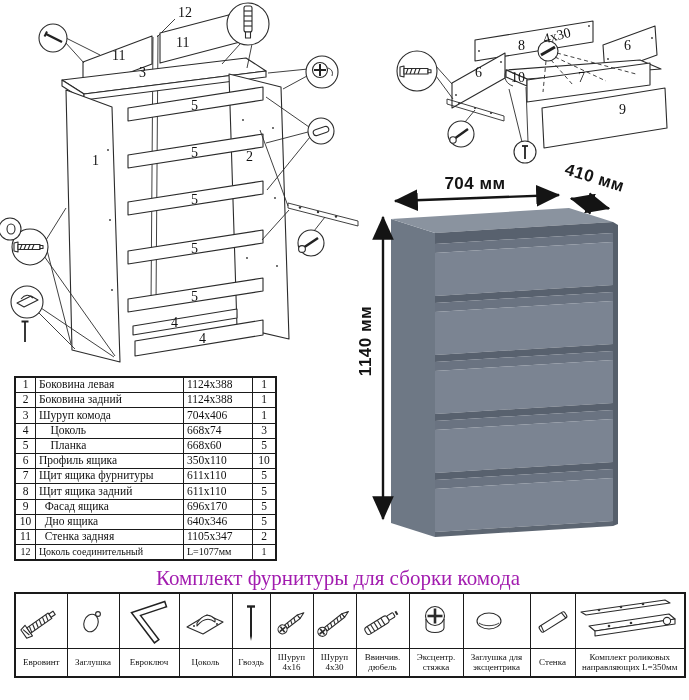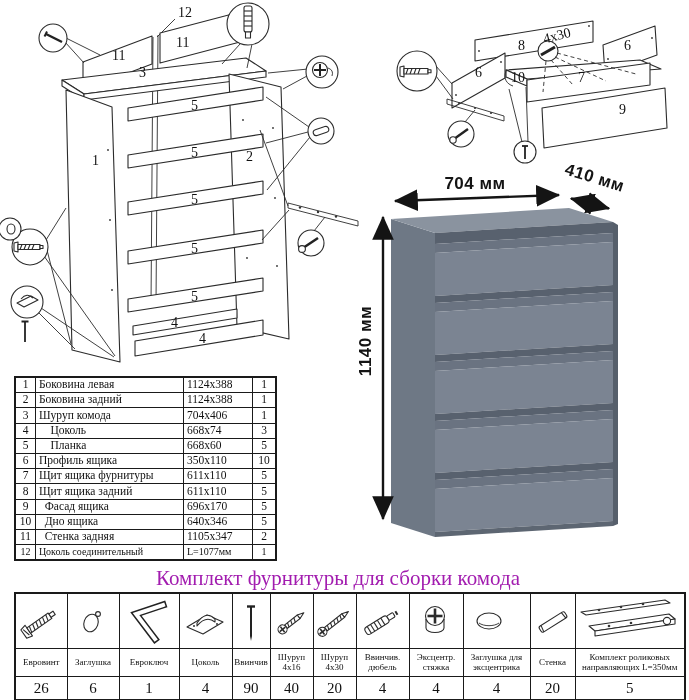--- a/index.html
+++ b/index.html
@@ -576,39 +576,25 @@
                 <circle class="dot" cx="54" cy="26" r="1.3"></circle>
             </g>
           </svg>
         </td>
       </tr>
       <tr class="names">
         <td>Евровинт</td>
         <td>Заглушка</td>
         <td>Евроключ</td>
         <td>Цоколь</td>
-        <td>Ввинчив</td>
+        <td>Гвоздь</td>
         <td>Шуруп 4x16</td>
         <td>Шуруп 4x30</td>
         <td>Ввинчив. дюбель</td>
         <td>Эксцентр. стяжка</td>
         <td>Заглушка для эксцентрика</td>
         <td>Стенка</td>
         <td>Комплект роликовых направляющих L=350мм</td>
       </tr>
-      <tr class="qtys">
-        <td>26</td>
-        <td>6</td>
-        <td>1</td>
-        <td>4</td>
-        <td>90</td>
-        <td>40</td>
-        <td>20</td>
-        <td>4</td>
-        <td>4</td>
-        <td>4</td>
-        <td>20</td>
-        <td>5</td>
-      </tr>
     </tbody>
   </table>
 
 </div>
 
 </body></html>

